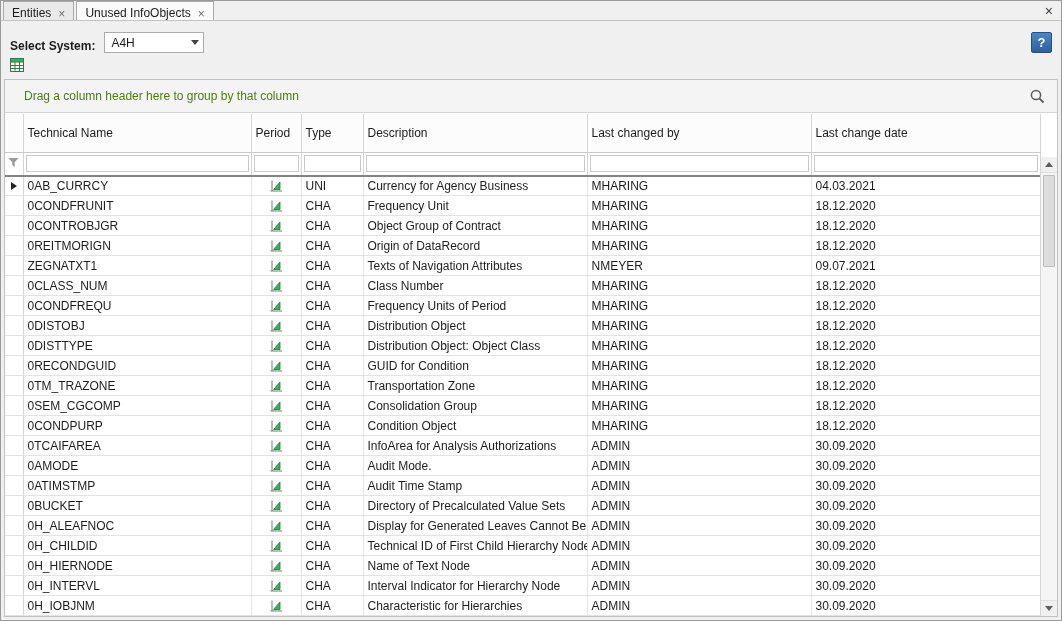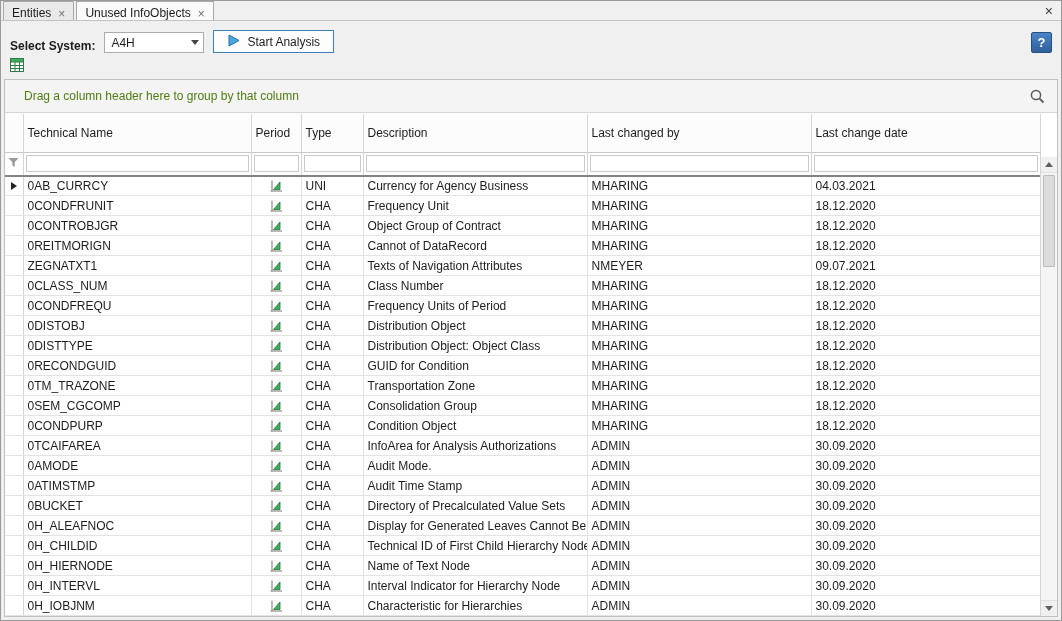--- a/index.html
+++ b/index.html
@@ -88,28 +88,20 @@
   </div>
 
   <div class="toolbar">
     <span class="toolbar-label">Select System:</span>
     <div class="combo">
       <span>A4H</span>
       <span class="combo-arrow">
           <span class="tri-down-sm"></span>
         </span>
     </div>
-    <button class="start-btn">
-      <span>
-        <svg width="13" height="13" viewBox="0 0 13 13">
-            <polygon points="2,1 12,6.5 2,12" fill="#49a7df" stroke="#1e6eb0" stroke-width="1"></polygon>
-          </svg>
-      </span>
-      <span>Start Analysis</span>
-    </button>
     <button class="help-btn">
       <span>?</span>
     </button>
   </div>
 
   <div class="export-row">
     <span>
       <svg width="16" height="16" viewBox="0 0 16 16">
         <rect x="1.5" y="1.5" width="13" height="13" fill="#ffffff" stroke="#2e7d46"></rect>
         <rect x="1.5" y="1.5" width="13" height="3.5" fill="#3fae5c" stroke="#2e7d46"></rect>
@@ -225,21 +217,21 @@
     <td class="c-img">
       <span class="io-icon">
         <svg width="14" height="14" viewBox="0 0 14 14">
           <line x1="3" y1="1.5" x2="3" y2="12" stroke="#8a8a8a" stroke-width="1.2"></line>
           <line x1="1.5" y1="12" x2="13" y2="12" stroke="#8a8a8a" stroke-width="1.2"></line>
           <polygon points="4.5,10.5 11,3 11,10.5" fill="#3fae5c" stroke="#1e7a3a" stroke-width="0.8"></polygon>
         </svg>
       </span>
     </td>
     <td>CHA</td>
-    <td>Cannot of DataRecord</td>
+    <td>Origin of DataRecord</td>
     <td>MHARING</td>
     <td>18.12.2020</td>
   </tr>
             <tr class="data-row">
     <td class="c-ind"></td>
     <td>ZEGNATXT1</td>
     <td class="c-img">
       <span class="io-icon">
         <svg width="14" height="14" viewBox="0 0 14 14">
           <line x1="3" y1="1.5" x2="3" y2="12" stroke="#8a8a8a" stroke-width="1.2"></line>

